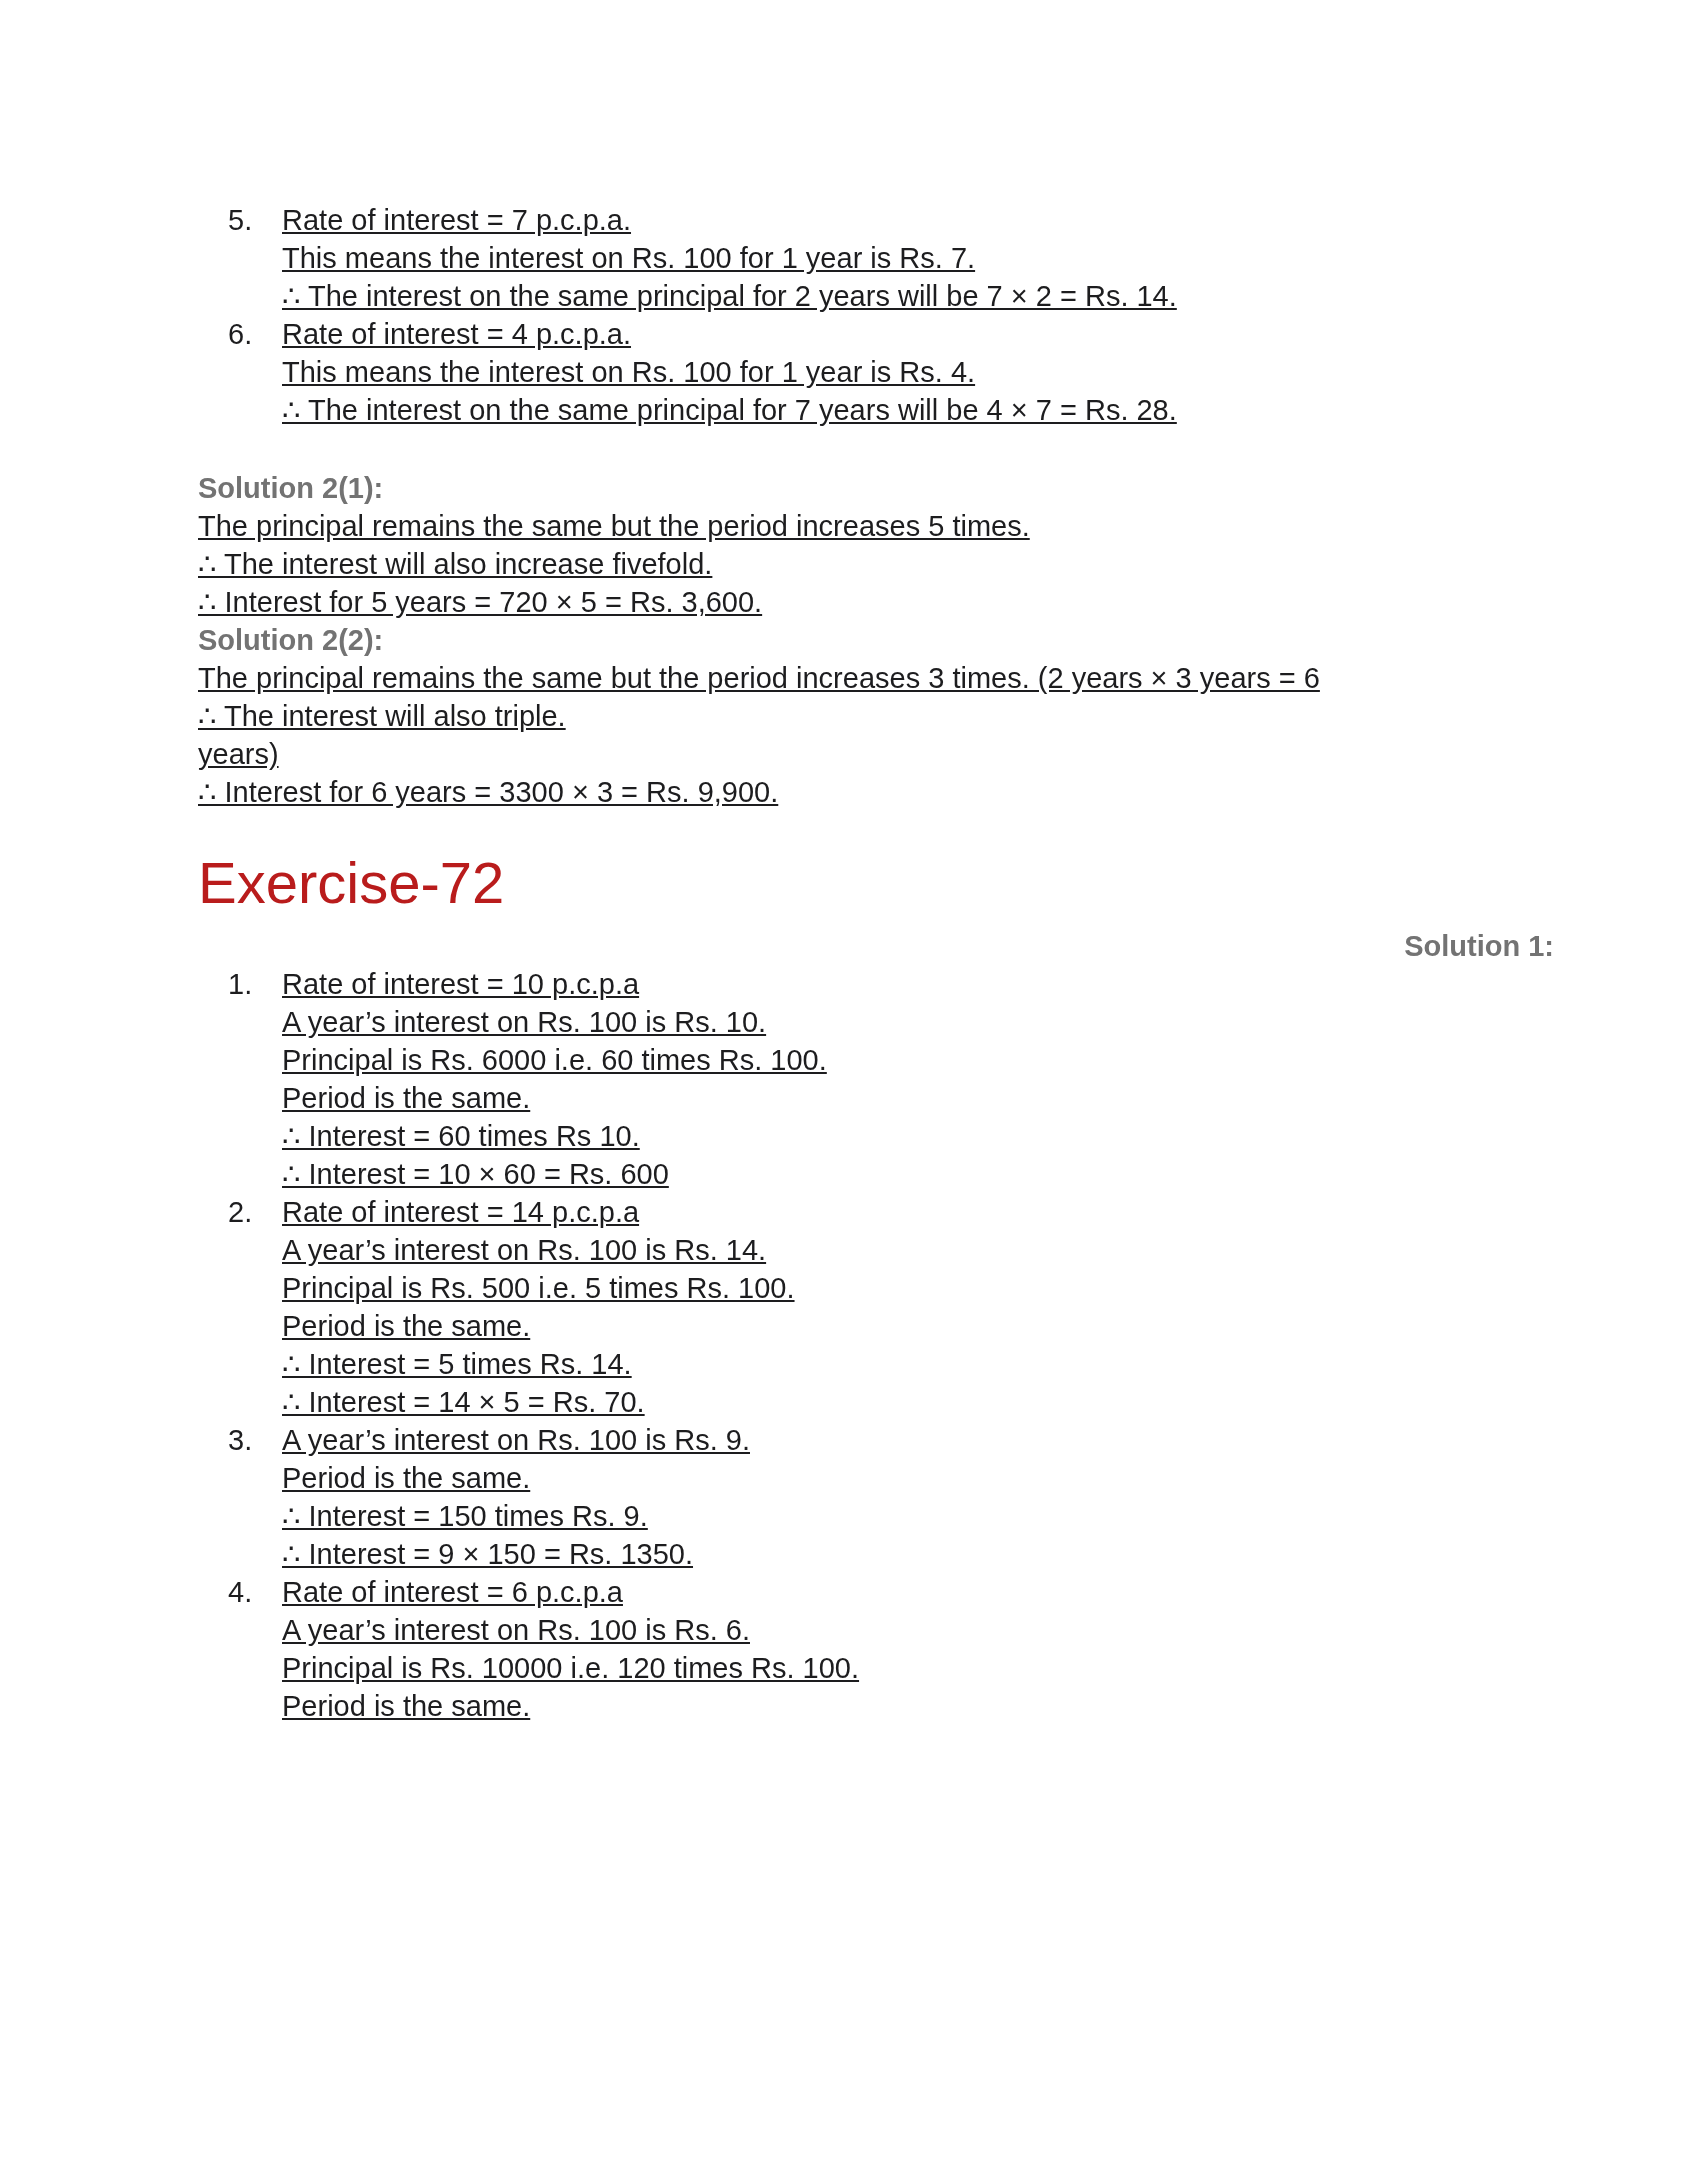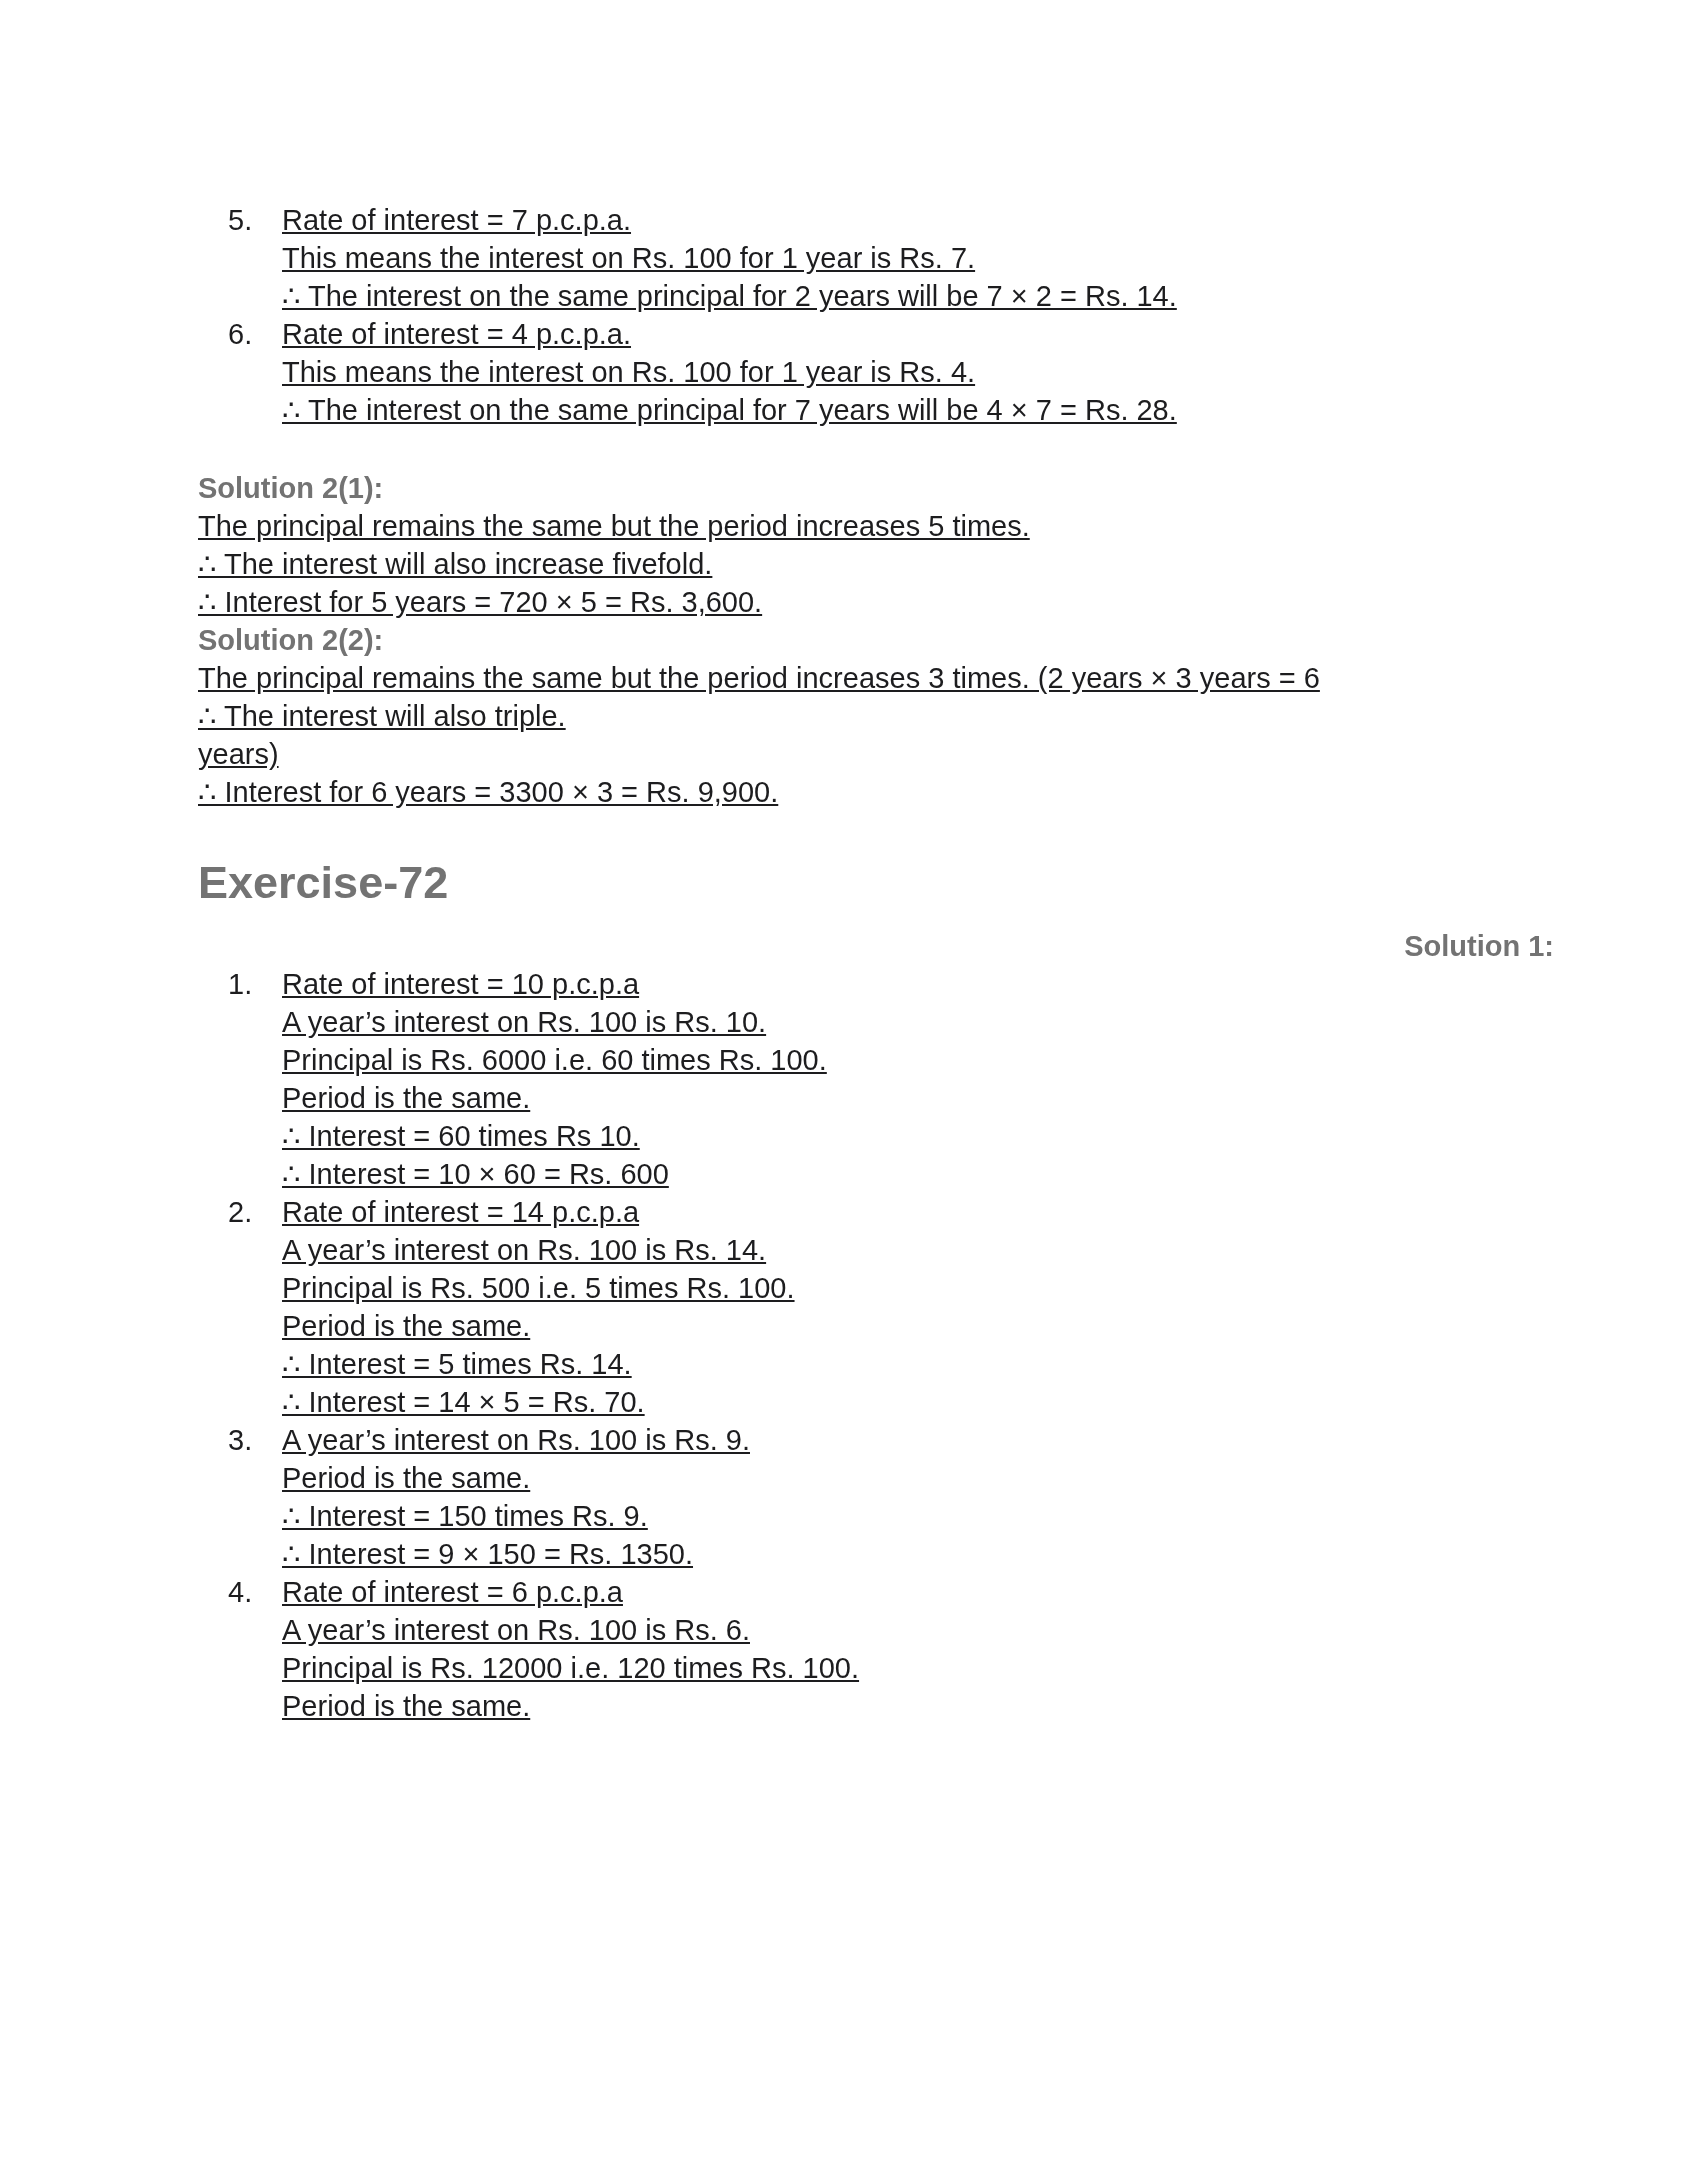--- a/index.html
+++ b/index.html
@@ -34,23 +34,23 @@
     color: #737373;
     font-weight: bold;
     font-size: 29px;
     line-height: 38px;
     white-space: nowrap;
   }
   .sec-21 { margin-top: 40px; }
   .sec-22 { }
   .exercise-heading {
     margin: 44px 0 0 0;
-    color: #737373;
-    font-weight: bold;
-    font-size: 45px;
+    color: #b91c1c;
+    font-weight: normal;
+    font-size: 58px;
     line-height: 55px;
     white-space: nowrap;
   }
   .sol1-heading { margin-top: 17px; text-align: right; }
   .lower-list { margin-top: 54px; }
   .list { margin: 0; padding: 0; list-style: none; }
 </style>
 </head>
 <body>
 
@@ -125,21 +125,21 @@
           <div class="line">Period is the same.</div>
           <div class="line">∴ Interest = 150 times Rs. 9.</div>
           <div class="line">∴ Interest = 9 × 150 = Rs. 1350.</div>
         </div>
       </li>
       <li class="li">
         <span class="num">4.</span>
         <div>
           <div class="line">Rate of interest = 6 p.c.p.a</div>
           <div class="line">A year’s interest on Rs. 100 is Rs. 6.</div>
-          <div class="line">Principal is Rs. 12000 i.e. 120 times Rs. 100.</div>
+          <div class="line">Principal is Rs. 10000 i.e. 120 times Rs. 100.</div>
           <div class="line">Period is the same.</div>
         </div>
       </li>
     </ol>
   </section>
 
 </main>
 
 
 </body></html>

